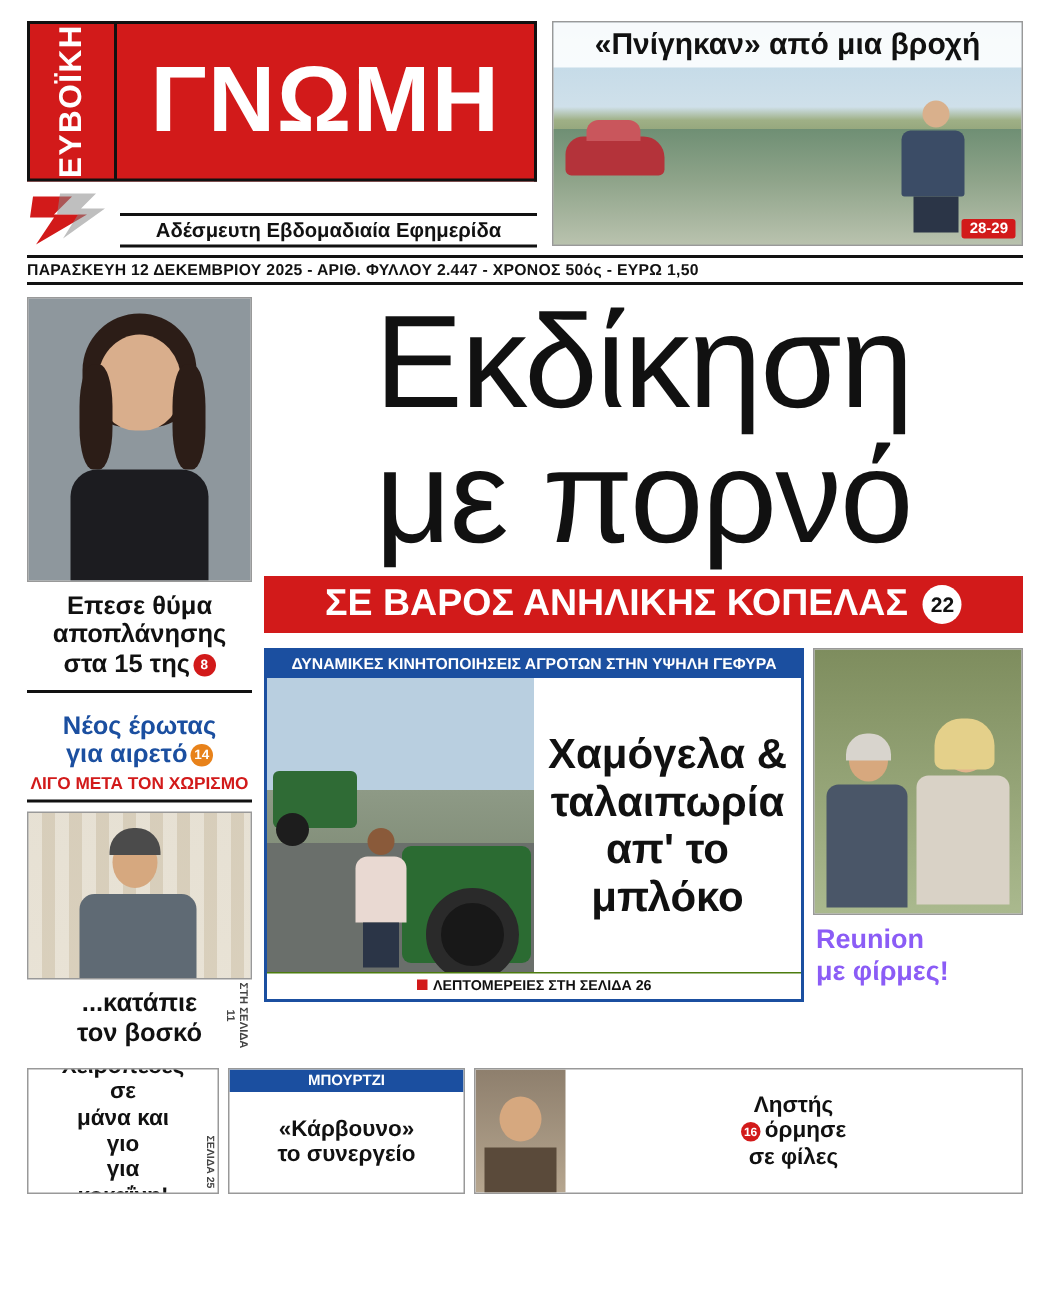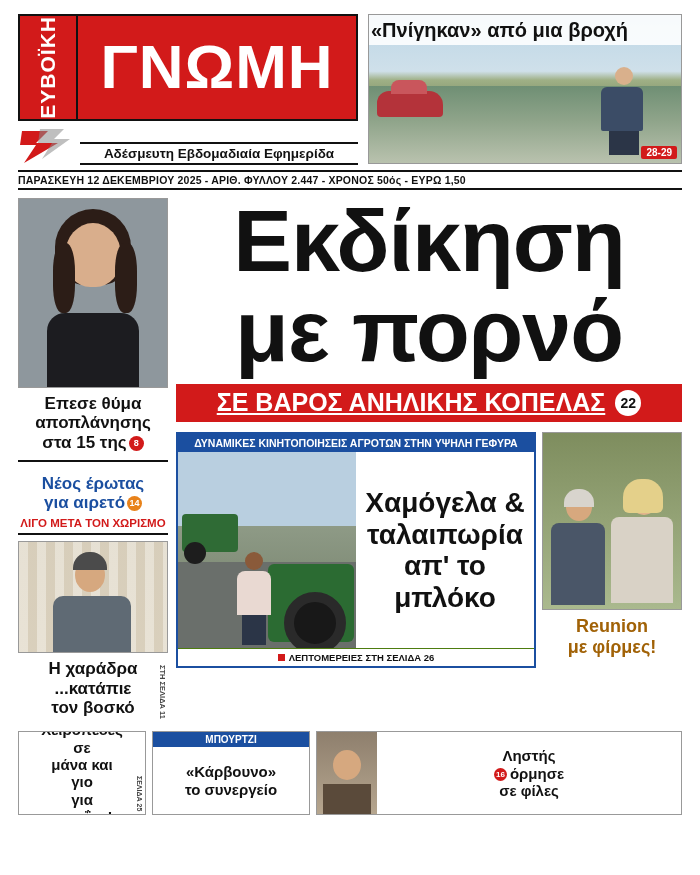--- a/index.html
+++ b/index.html
@@ -44,21 +44,21 @@
     padding: 2px 0; color: #111;
   }
   .photo-top {
     flex: 1; position: relative; border: 1px solid #999; overflow: hidden;
     background: linear-gradient(#bcd6e6 0%, #cfe0ea 38%, #9fb086 44%, #7b8f66 60%, #6f8360 100%);
   }
   .photo-top .headline-strip {
     position: absolute; top: 0; left: 0; right: 0;
     background: rgba(255,255,255,0.88);
     font-size: 20px; font-weight: bold; color: #111;
-    text-align: left; padding: 4px 2px 3px;
+    text-align: center; padding: 4px 2px 3px;
   }
   .photo-top .water {
     position: absolute; left: 0; right: 0; bottom: 0; height: 52%;
     background: linear-gradient(#6f8f74, #8fa48a 45%, #b9c2ae);
   }
   .photo-top .car {
     position: absolute; left: 8px; bottom: 46px; width: 66px; height: 26px;
     background: #b4333a; border-radius: 12px 14px 4px 4px;
   }
   .photo-top .car:after {
@@ -133,28 +133,28 @@
     text-align: center; font-size: 17px; font-weight: bold; line-height: 1.14;
     padding: 6px 2px; color: #111; position: relative;
   }
   .side-vert {
     position: absolute; right: 2px; bottom: 4px;
     writing-mode: vertical-rl; font-size: 7.5px; font-weight: bold; color: #444;
   }
 
   
   .main-head {
-    text-align: center; font-weight: bold; color: #111;
+    text-align: center; font-weight: normal; color: #111;
     font-size: 88px; line-height: 0.98; letter-spacing: -1px;
   }
   .main-head .l2 { display: block; margin-top: 4px; }
   .sub-bar {
     margin-top: 10px; background: #d21a1a; color: #fff;
     font-size: 25px; font-weight: bold; text-align: center;
-    padding: 4px 6px 5px; display: flex; align-items: center; justify-content: center; gap: 10px; text-decoration: underline;
+    padding: 4px 6px 5px; display: flex; align-items: center; justify-content: center; gap: 10px;
   }
   .sub-bar .pg {
     background: #fff; color: #111; border-radius: 50%;
     width: 26px; height: 26px; line-height: 26px; font-size: 14px; text-align: center;
   }
 
   
   .mid { display: flex; gap: 6px; margin-top: 10px; }
   .mid-main { flex: 1; border: 2px solid #1b4fa0; }
   .mid-strip {
@@ -186,21 +186,21 @@
   .mid-right { width: 140px; }
   .reunion-photo { height: 178px; border: 1px solid #999; position: relative; overflow: hidden; background: linear-gradient(#7e8d5e, #aab98e); }
   .reunion-photo .p1 { position:absolute; left:8px; bottom:0; width:56px; height:116px; }
   .reunion-photo .p1 .h{width:26px;height:28px;border-radius:50%;background:#d7a87e;margin:0 auto;}
   .reunion-photo .p1 .hair{position:absolute;left:13px;top:-4px;width:30px;height:18px;background:#d8d4cd;border-radius:14px 14px 0 0;}
   .reunion-photo .p1 .b{width:54px;height:82px;background:#4a5668;margin-top:2px;border-radius:8px 8px 0 0;}
   .reunion-photo .p2 { position:absolute; right:4px; bottom:0; width:66px; height:124px; }
   .reunion-photo .p2 .h{width:28px;height:30px;border-radius:50%;background:#e2b48c;margin:0 auto;}
   .reunion-photo .p2 .hair{position:absolute;right:14px;top:-6px;width:40px;height:34px;background:#e4d08a;border-radius:18px 18px 6px 6px;}
   .reunion-photo .p2 .b{width:62px;height:86px;background:#d9d2c6;margin-top:2px;border-radius:8px 8px 0 0;}
-  .reunion-cap { text-align: center; font-size: 18px; font-weight: bold; line-height: 1.14; padding: 6px 2px; color:#a16207; }
+  .reunion-cap { text-align: left; font-size: 18px; font-weight: bold; line-height: 1.14; padding: 6px 2px; color:#8b5cf6; }
 
   
   .bottom { display: flex; gap: 6px; margin-top: 8px; height: 84px; }
   .bx { border: 1px solid #999; position: relative; overflow: hidden; }
   .b1 { width: 164px; display: flex; background: #fff; }
   .b1 .ph { width: 64px; background: linear-gradient(#6f7b85,#98a2a8); position: relative; }
   .b1 .ph .h { position:absolute; left:17px; top:14px; width:30px;height:34px;border-radius:50%;background:#caa07a; }
   .b1 .ph .beard { position:absolute; left:17px; top:30px; width:30px;height:22px;border-radius:0 0 14px 14px;background:#3a3a3a; }
   .b1 .ph .b { position:absolute; left:6px; bottom:0; width:52px;height:32px;background:#2f3a46; }
   .b1 .tx { flex:1; display:flex; align-items:center; justify-content:center; text-align:center; font-size:15px; font-weight:bold; line-height:1.14; color:#111; padding:2px 3px; }
@@ -289,21 +289,20 @@
         <div class="s">ΛΙΓΟ ΜΕΤΑ ΤΟΝ ΧΩΡΙΣΜΟ</div>
       </div>
 
       <div class="left-photo2">
         <div class="tablecloth"></div>
         <div class="man2-body"></div>
         <div class="man2-head"></div>
         <div class="man2-hair"></div>
       </div>
       <div class="left-caption2">
-        <div>Η χαράδρα</div>
         <div>...κατάπιε</div>
         <div>τον βοσκό</div>
         <span class="side-vert">ΣΤΗ ΣΕΛΙΔΑ 11</span>
       </div>
     </div>
 
     <div class="col-main">
       <div class="main-head">
         <span>Εκδίκηση</span>
         <span class="l2">με πορνό</span>

